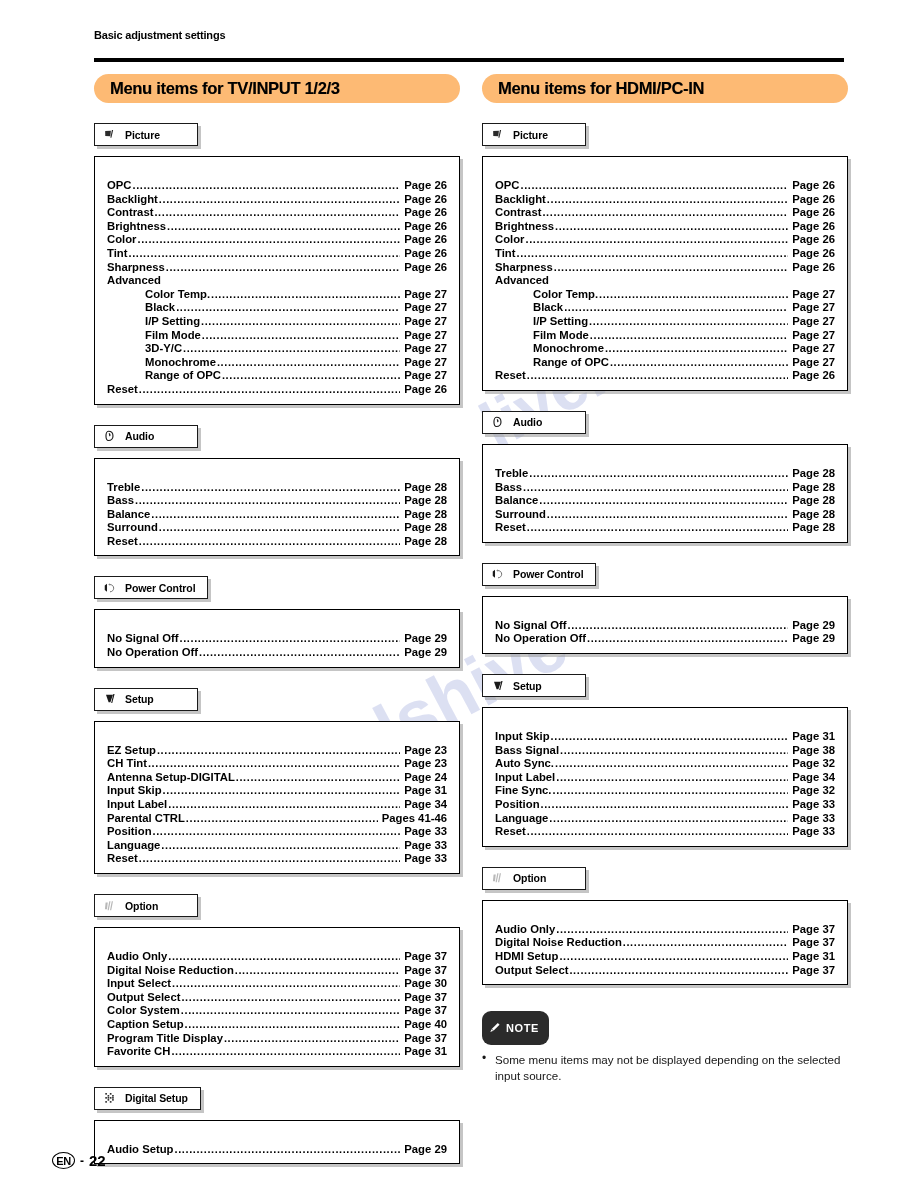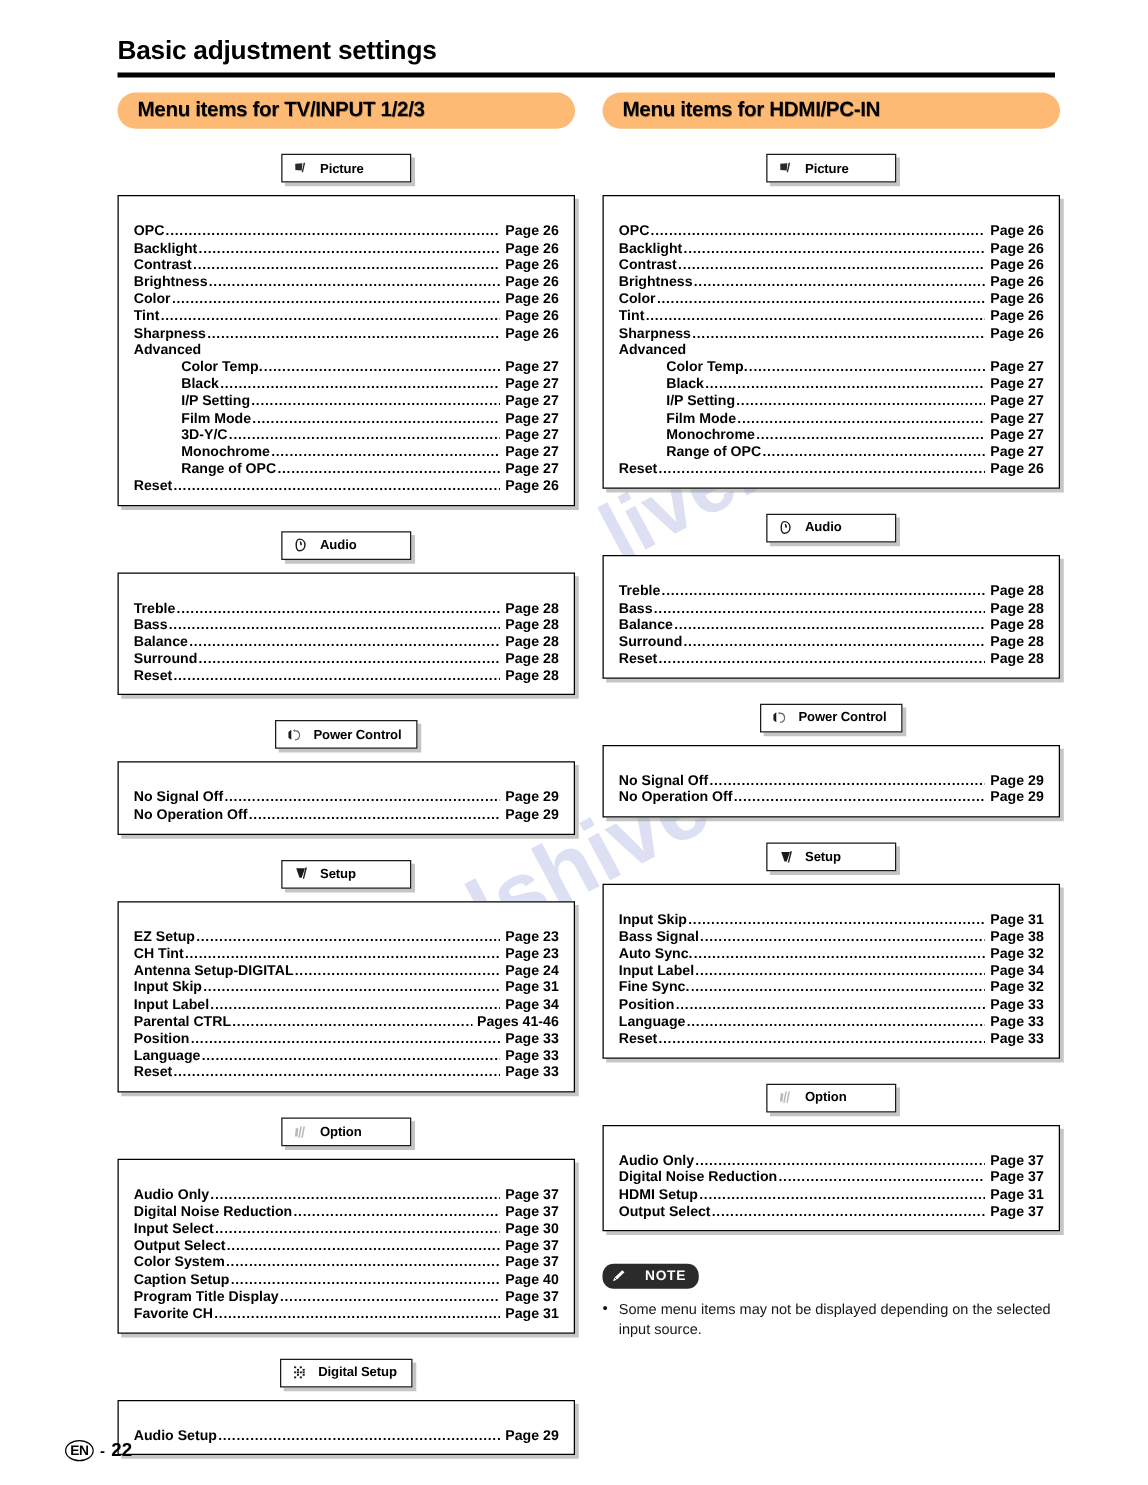--- a/index.html
+++ b/index.html
@@ -14,21 +14,21 @@
     font-family: "Liberation Sans", sans-serif;
     color: #000;
     overflow: hidden;
   }
 
   
   .page-header {
     position: absolute;
     left: 94px;
     top: 29px;
-    font-size: 21px;
+    font-size: 11px;
     font-weight: bold;
     letter-spacing: -0.2px;
   }
   .header-rule {
     position: absolute;
     left: 94px;
     top: 58px;
     width: 750px;
     height: 4px;
     background: #000;
@@ -58,21 +58,21 @@
     font-size: 16.5px;
     font-weight: bold;
     letter-spacing: -0.3px;
     color: #000;
     text-shadow: 0.4px 0.4px 0 rgba(0,0,0,0.35);
   }
 
   
   .tab-wrap {
     display: flex;
-    justify-content: center;
+    justify-content: flex-start;
   }
   .tab {
     position: relative;
     border: 1.4px solid #1a1a1a;
     background: #fff;
     height: 23px;
     min-width: 104px;
     display: inline-flex;
     align-items: center;
     gap: 8px;
@@ -124,25 +124,25 @@
     text-align: right;
     padding-left: 3px;
   }
   .entry.indent .name { padding-left: 38px; }
   .entry.nodots .dots { visibility: hidden; }
 
   
   .note-badge {
     display: inline-flex;
     align-items: center;
-    gap: 14px;
+    gap: 4px;
     background: #2b2b2b;
     color: #fff;
     border-radius: 9px;
-    height: 20px;
+    height: 34px;
     padding: 0 10px 0 6px;
     font-size: 11px;
     font-weight: bold;
     letter-spacing: 0.6px;
   }
   .note-list {
     margin: 7px 0 0 0;
     padding: 0;
     list-style: none;
   }

